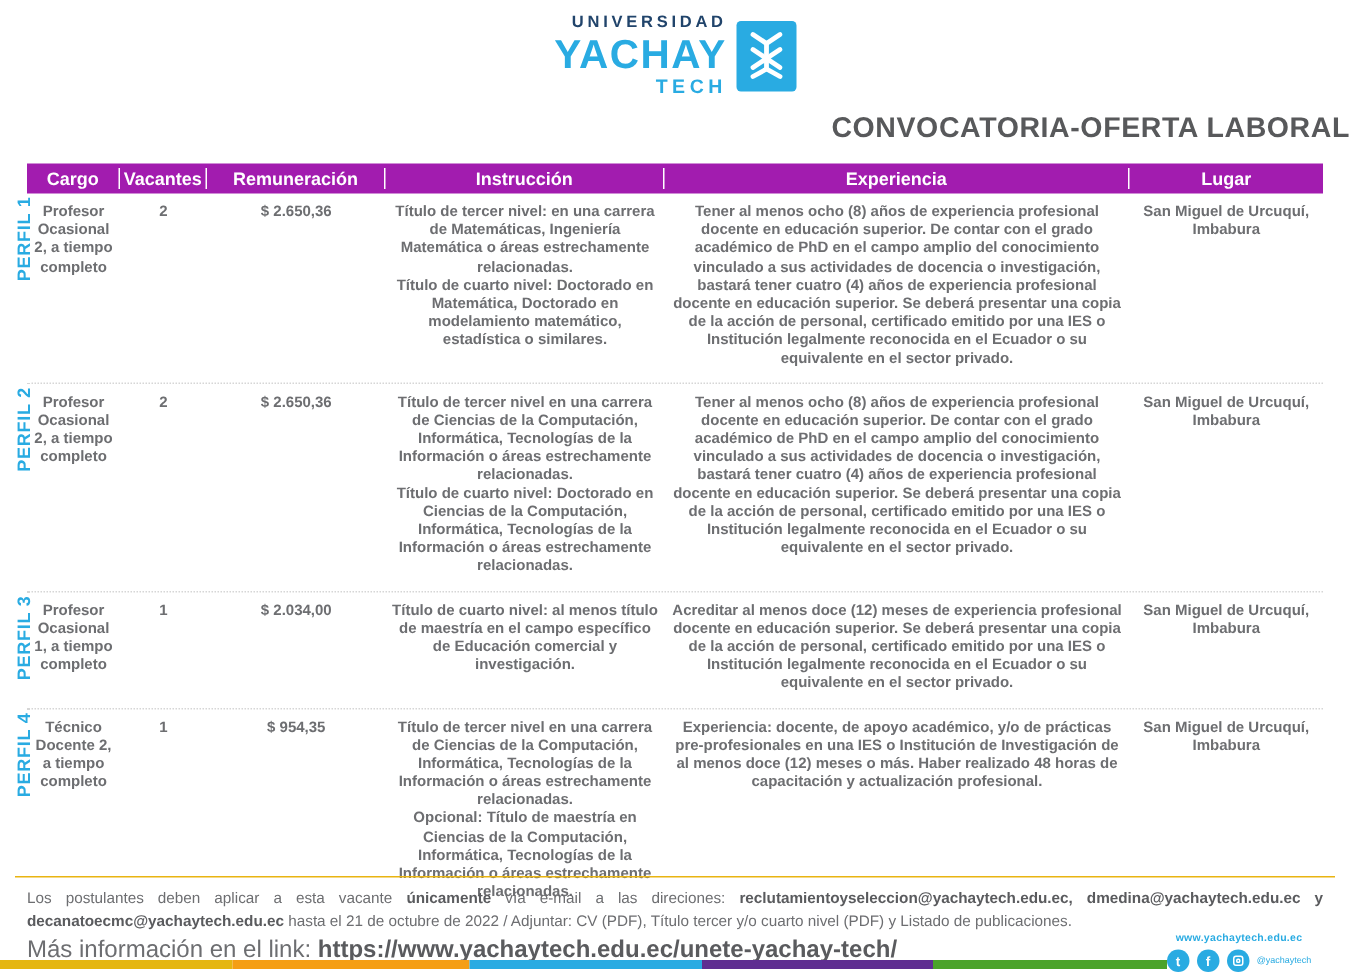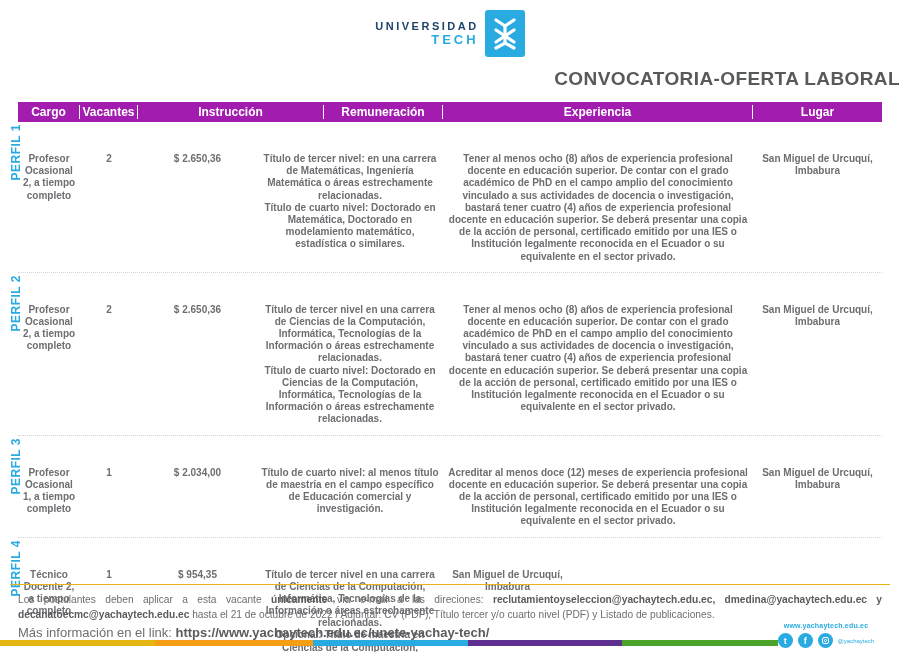--- a/index.html
+++ b/index.html
@@ -21,30 +21,30 @@
 
   
   .table { margin:12px 18px 0; }
   .thead { display:flex; background:#a21caf; height:20px; align-items:center; }
   .th { color:#fff; font-weight:bold; font-size:12px; display:flex; align-items:center; justify-content:center; border-right:1px solid #fff; }
   .th:last-child { border-right:none; }
   .c1 { width:62px; } .c2 { width:58px; } .c3 { width:119px; } .c4 { width:186px; } .c5 { width:310px; } .c6 { width:129px; }
 
   .trow { display:flex; position:relative; padding:7px 0 9px; border-bottom:1px dotted #d6d6d6; }
   .trow:last-child { border-bottom:none; }
-  .td { font-size:10px; font-weight:bold; color:#6D6E71; line-height:1.22; text-align:center; padding:0 4px;margin-top:24px; }
+  .td { font-size:10px; font-weight:bold; color:#6D6E71; line-height:1.22; text-align:center; padding:0 4px; }
   .td.pre { white-space:pre-line; }
   .perfil { position:absolute; left:-9px; top:2px; writing-mode:vertical-rl; transform:rotate(180deg); font-size:12px; font-weight:bold; color:#29ABE2; letter-spacing:.5px; }
 
   
   .footer { position:absolute; left:0; right:0; bottom:0; height:68px; }
   .footer-divider { border-top:1.5px solid #E9B411; margin:0 10px; }
   .apply-text { margin:7px 18px 0; font-size:10.2px; color:#6D6E71; line-height:1.5; text-align:justify; }
   .apply-text b { color:#5A5B5E; }
-  .more-info { margin:2px 18px 0; font-size:13px; color:#6D6E71; }
+  .more-info { margin:2px 18px 0; font-size:16px; color:#6D6E71; }
   .more-info b { color:#5A5B5E; }
 
   .color-bar { position:absolute; left:0; top:56px; height:6px; width:778px; display:flex; }
   .color-bar div { height:100%; }
   .seg1 { width:155px; } .seg2 { width:158px; } .seg3 { width:155px; } .seg4 { width:154px; } .seg5 { width:156px; }
 
   .bottom-right { position:absolute; right:14px; top:38px; width:120px; text-align:center; }
   .site-url { font-size:7px; font-weight:bold; color:#29ABE2; letter-spacing:.2px; }
   .social-row { display:flex; align-items:center; justify-content:center; gap:5px; margin-top:4px; }
   .soc { width:15px; height:15px; border-radius:50%; background:#29ABE2; color:#fff; font-size:9px; font-weight:bold; display:flex; align-items:center; justify-content:center; }
@@ -53,20 +53,21 @@
   .handle { font-size:6px; color:#29ABE2; }
 </style>
 </head>
 <body>
 
 <div class="page">
 
   <div class="logo-row">
     <div class="logo-text">
       <div class="logo-universidad">UNIVERSIDAD</div>
+      <div class="logo-yachay">YACHAY</div>
       <div class="logo-tech">TECH</div>
     </div>
     <div class="logo-mark">
       <svg width="28" height="36" viewBox="0 0 28 36" fill="none" stroke="#fff" stroke-width="3.2" stroke-linecap="round">
         <path d="M5 4 L14 10"></path>
         <path d="M23 4 L14 10"></path>
         <path d="M14 10 L14 17"></path>
         <path d="M5 14 L14 20 L5 26"></path>
         <path d="M23 14 L14 20 L23 26"></path>
         <path d="M14 20 L14 27"></path>
@@ -75,22 +76,22 @@
     </div>
   </div>
 
   <div class="title">CONVOCATORIA-OFERTA LABORAL</div>
 
 
   <div class="table">
     <div class="thead">
       <div class="th c1">Cargo</div>
       <div class="th c2">Vacantes</div>
+      <div class="th c3">Remuneración</div>
       <div class="th c4">Instrucción</div>
-      <div class="th c3">Remuneración</div>
       <div class="th c5">Experiencia</div>
       <div class="th c6">Lugar</div>
     </div>
 
     <div class="trow">
       <div class="perfil">PERFIL 1</div>
       <div class="td c1">Profesor Ocasional 2, a tiempo completo</div>
       <div class="td c2">2</div>
       <div class="td c3">$ 2.650,36</div>
       <div class="td c4 pre">Título de tercer nivel: en una carrera de Matemáticas, Ingeniería Matemática o áreas estrechamente relacionadas.
@@ -120,20 +121,21 @@
       <div class="td c6">San Miguel de Urcuquí, Imbabura</div>
     </div>
 
     <div class="trow">
       <div class="perfil">PERFIL 4</div>
       <div class="td c1">Técnico Docente 2, a tiempo completo</div>
       <div class="td c2">1</div>
       <div class="td c3">$ 954,35</div>
       <div class="td c4 pre">Título de tercer nivel en una carrera de Ciencias de la Computación, Informática, Tecnologías de la Información o áreas estrechamente relacionadas.
 Opcional: Título de maestría en Ciencias de la Computación, Informática, Tecnologías de la Información o áreas estrechamente relacionadas.</div>
+      <div class="td c5">Experiencia: docente, de apoyo académico, y/o de prácticas pre-profesionales en una IES o Institución de Investigación de al menos doce (12) meses o más. Haber realizado 48 horas de capacitación y actualización profesional.</div>
       <div class="td c6">San Miguel de Urcuquí, Imbabura</div>
     </div>
   </div>
 
   <div class="footer">
     <div class="footer-divider"></div>
     <div class="apply-text">
       <span>Los postulantes deben aplicar a esta vacante </span><b>únicamente</b><span> vía e-mail a las direciones: </span><b>reclutamientoyseleccion@yachaytech.edu.ec, dmedina@yachaytech.edu.ec y decanatoecmc@yachaytech.edu.ec</b><span> hasta el 21 de octubre de 2022 / Adjuntar: CV (PDF), Título tercer y/o cuarto nivel (PDF) y Listado de publicaciones.</span>
     </div>
     <div class="more-info">

